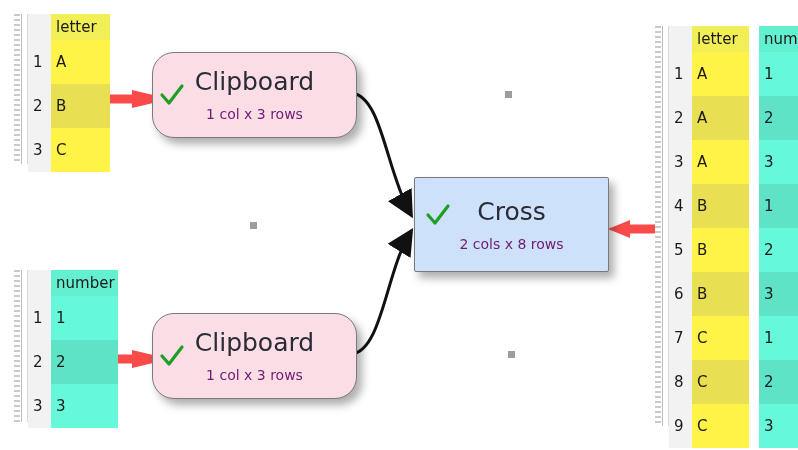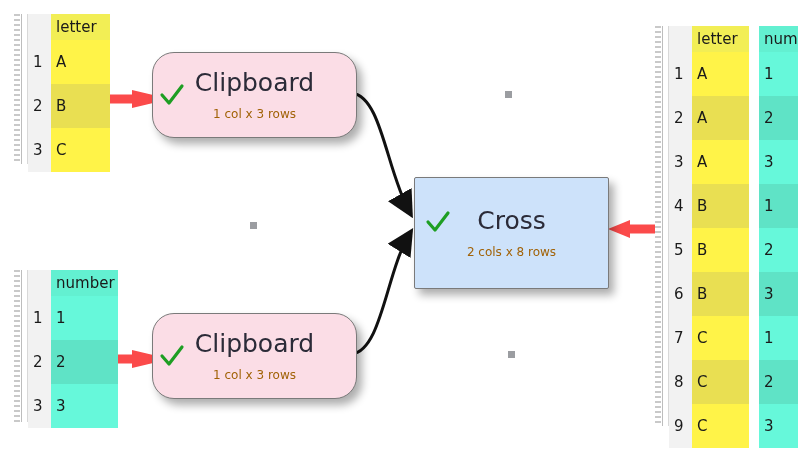--- a/index.html
+++ b/index.html
@@ -70,21 +70,21 @@
     background:#cde2fa;
     border:1px solid #7a7a7a;
     border-radius:2px;
     box-shadow:5px 6px 9px rgba(0,0,0,0.32);
   }
   .node-title{
     font-size:25px;color:#2b2b38;line-height:1;margin-bottom:13px;
     font-family:"DejaVu Sans", sans-serif;
   }
   .node-sub{
-    font-size:12px;color:#a16207;line-height:1;
+    font-size:14px;color:#701a75;line-height:1;
     font-family:"DejaVu Sans", sans-serif;
   }
   .check{
     position:absolute;left:6px;top:50%;transform:translateY(-50%);
     width:26px;height:26px;
   }
 
   
   .red-arrow{position:absolute;}
   
@@ -253,21 +253,21 @@
   </div>
 
   <div class="node node-clipboard" style="left:152px;top:313px;width:205px;height:86px;">
     <svg class="check" viewBox="0 0 26 26">
       <path d="M3,13 L10,21 L23,4" fill="none" stroke="#1e9e23" stroke-width="3.2" stroke-linecap="round" stroke-linejoin="round"></path>
     </svg>
     <div class="node-title">Clipboard</div>
     <div class="node-sub">1 col x 3 rows</div>
   </div>
 
-  <div class="node node-cross" style="left:414px;top:177px;width:195px;height:112px;">
+  <div class="node node-cross" style="left:414px;top:177px;width:195px;height:95px;">
     <svg class="check" viewBox="0 0 26 26" style="left:10px;top:40%;">
       <path d="M3,13 L10,21 L23,4" fill="none" stroke="#1e9e23" stroke-width="3.2" stroke-linecap="round" stroke-linejoin="round"></path>
     </svg>
     <div class="node-title">Cross</div>
     <div class="node-sub">2 cols x 8 rows</div>
   </div>
 
 </div>
 
 </body></html>

